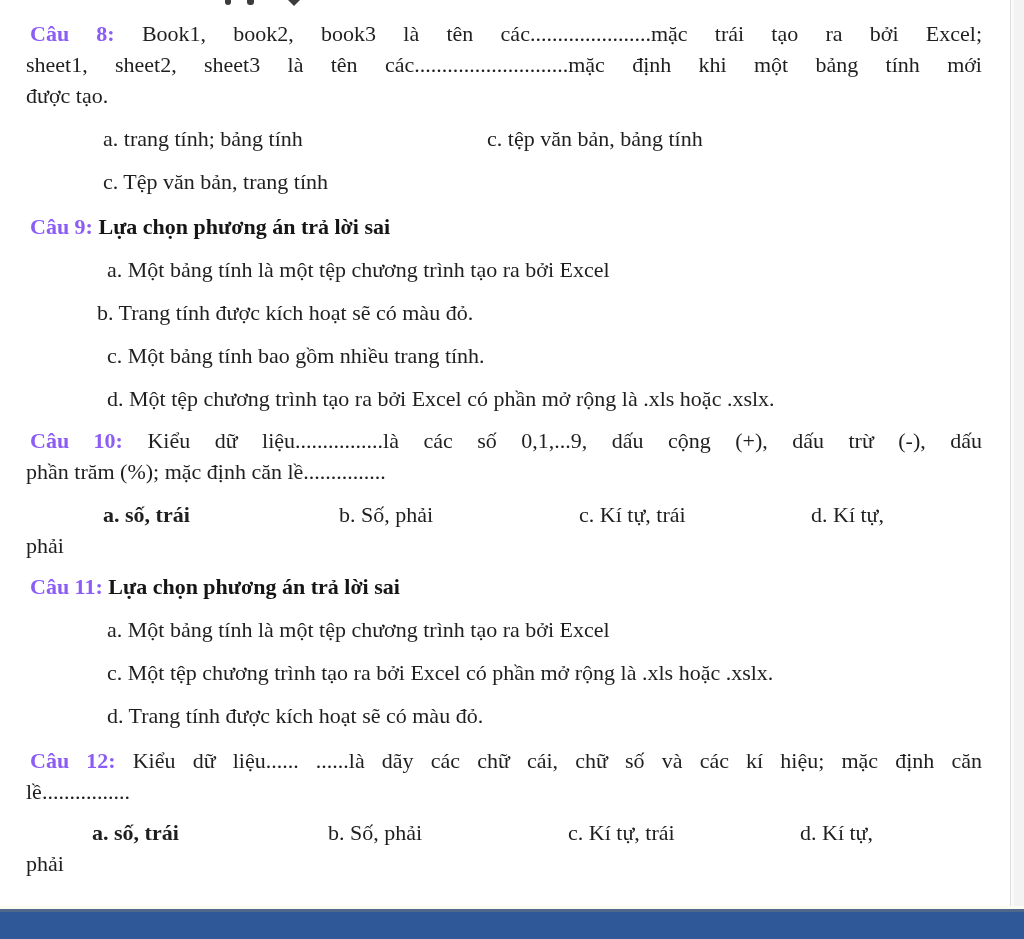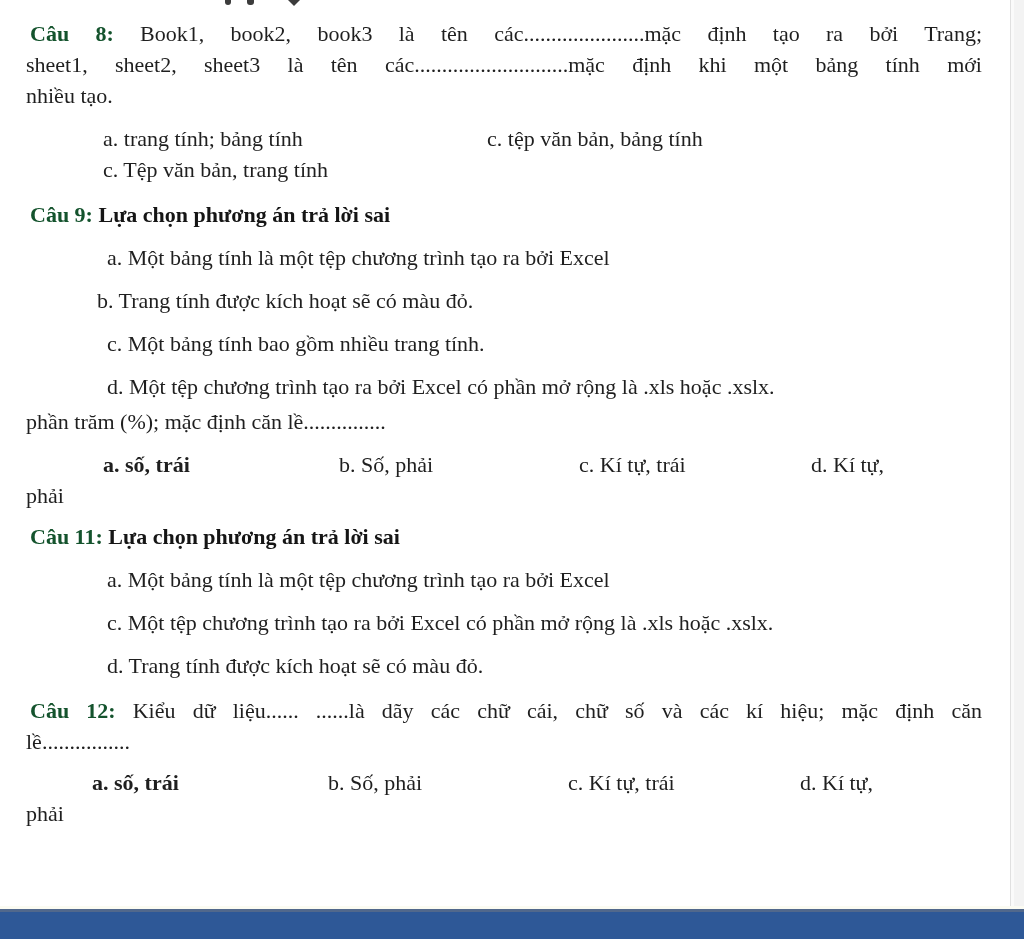--- a/index.html
+++ b/index.html
@@ -29,31 +29,32 @@
   }
   .artifact .d1 { left: 225px; }
   .artifact .d2 { left: 247px; width: 7px; }
   .artifact .tri {
     position: absolute; top: 0; left: 288px;
     width: 0; height: 0;
     border-left: 6px solid transparent;
     border-right: 6px solid transparent;
     border-top: 6px solid #3c3c3c;
   }
-  b, .bold { font-weight: bold; color: #14532d; }
+  b, .bold { font-weight: bold; color: #8b5cf6; }
   .jline { text-align: justify; text-align-last: justify; }
   .indent { text-indent: 4px; }
   .pline { text-align: left; }
   p, .line { margin: 4px; }
   
   .opts-grid {
     margin-top: 12px;
     padding-left: 77px;
     display: grid;
     grid-template-columns: 384px auto;
+    row-gap: 12px;
   }
   
   .qheader { font-weight: bold; color: #151515; }
   .mt14 { margin-top: 14px; }
   .mt12 { margin-top: 12px; }
   .mt11 { margin-top: 11px; }
   .mt10 { margin-top: 10px; }
   
   .opt-line { margin-top: 12px; padding-left: 77px; }
   .opt-line.shift-left { padding-left: 67px; }
@@ -92,41 +93,42 @@
 
 <div class="page">
 
   <div class="artifact">
     <span class="dot d1"></span>
     <span class="dot d2"></span>
     <span class="tri"></span>
   </div>
 
   <section>
-    <div class="jline indent"><b>Câu 8:</b><span> Book1, book2, book3 là tên các......................mặc định tạo ra bởi Trang;</span></div>
+    <div class="jline indent"><b>Câu 8:</b><span> Book1, book2, book3 là tên các......................mặc trái tạo ra bởi Excel;</span></div>
     <div class="jline">sheet1, sheet2, sheet3 là tên các............................mặc định khi một bảng tính mới</div>
-    <div class="pline">nhiều tạo.</div>
+    <div class="pline">được tạo.</div>
     <div class="opts-grid">
       <span>a. trang tính; bảng tính</span>
       <span>c. tệp văn bản, bảng tính</span>
       <span>c. Tệp văn bản, trang tính</span>
     </div>
   </section>
 
   <section>
     <div class="pline qheader mt14 indent"><b>Câu 9:</b><span> Lựa chọn phương án trả lời sai</span></div>
     <div>
       <p class="opt-line">a. Một bảng tính là một tệp chương trình tạo ra bởi Excel</p>
       <p class="opt-line shift-left">b. Trang tính được kích hoạt sẽ có màu đỏ.</p>
       <p class="opt-line">c. Một bảng tính bao gồm nhiều trang tính.</p>
       <p class="opt-line">d. Một tệp chương trình tạo ra bởi Excel có phần mở rộng là .xls hoặc .xslx.</p>
     </div>
   </section>
 
   <section>
+    <div class="jline indent mt11"><b>Câu 10:</b><span> Kiểu dữ liệu................là các số 0,1,...9, dấu cộng (+), dấu trừ (-), dấu</span></div>
     <div class="pline">phần trăm (%); mặc định căn lề...............</div>
     <div class="opts-row mt12">
       <span>a. số, trái</span>
       <span>b. Số, phải</span>
       <span>c. Kí tự, trái</span>
       <span>d. Kí tự,</span>
     </div>
     <p class="cont">phải</p>
   </section>
 

